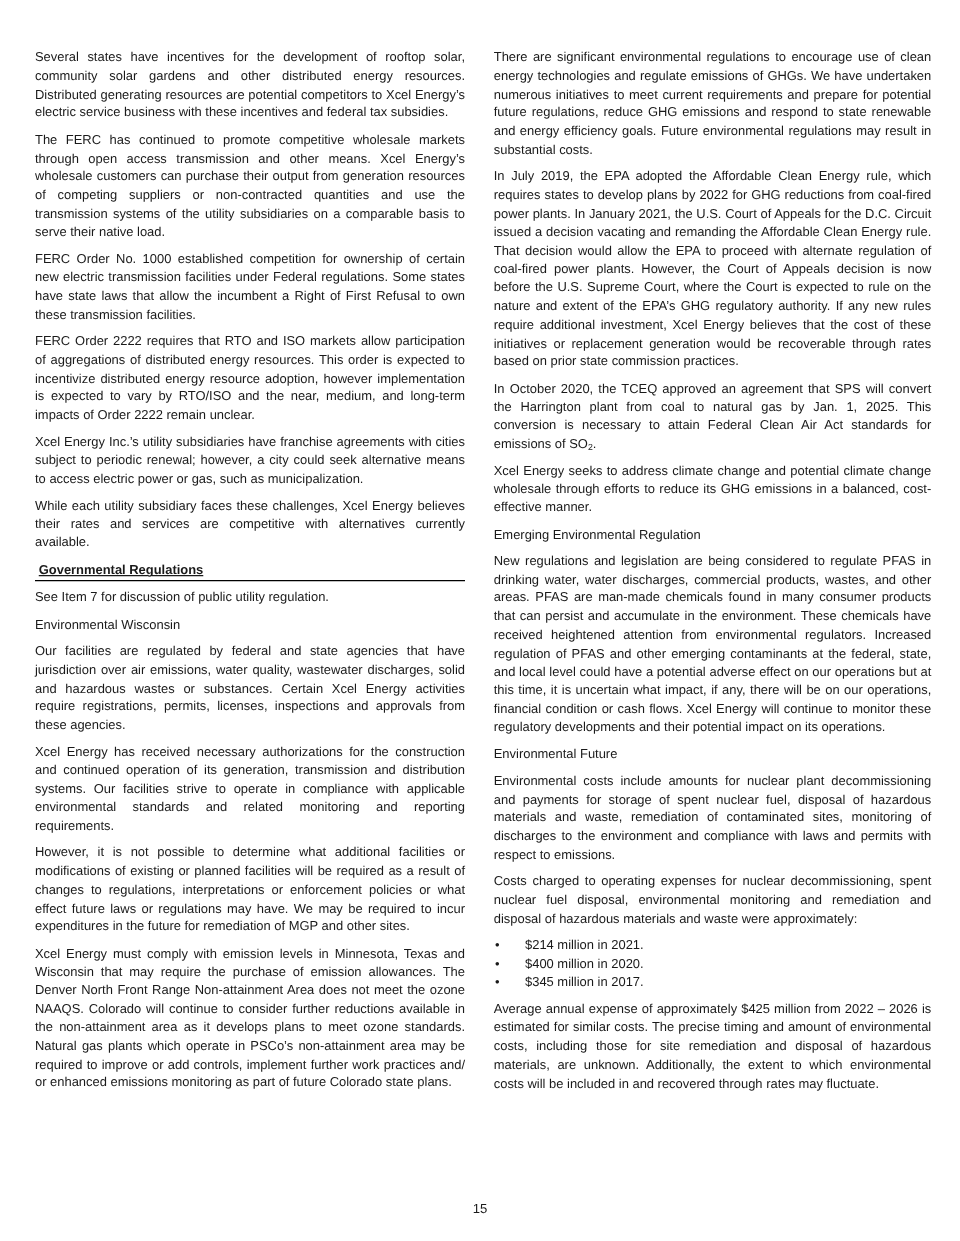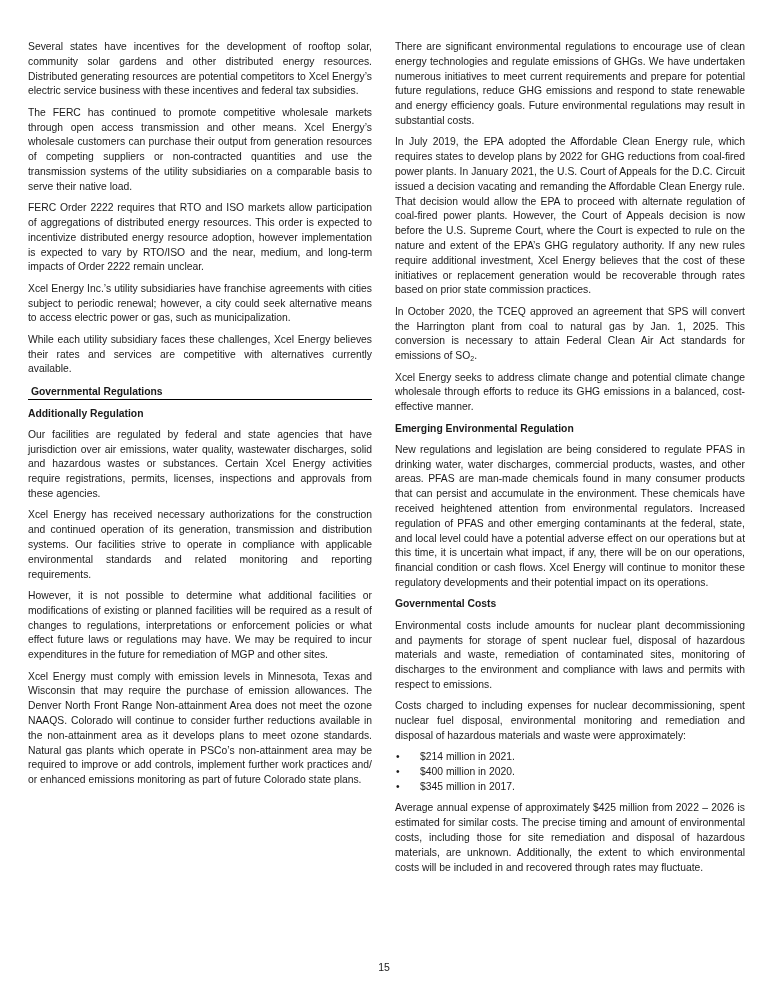--- a/index.html
+++ b/index.html
@@ -6,68 +6,70 @@
   body { width: 768px; height: 993px; position: relative; overflow: hidden; }
   .page {
     position: absolute; left: 0; top: 0; width: 768px; height: 987px;
     font-family: "Liberation Sans", sans-serif; color: #1a1a1a;
     font-size: 10.35px; line-height: 14.8px;
   }
   .col { position: absolute; top: 40px; }
   .col-left { left: 28px; width: 344px; }
   .col-right { left: 395px; width: 350px; }
   p { margin: 0 0 6.6px 0; text-align: justify; }
-  .h-bold { font-weight: bold; margin: 0 0 6.6px 0; }
+  .h-bold { font-weight: normal; margin: 0 0 6.6px 0; }
   .section-header {
     font-weight: bold; border-bottom: 1.4px solid #000;
-    padding-left: 3px; margin: 0 0 6.8px 0; line-height: 15px;
+    padding-left: 3px; margin: 0 0 6.8px 0; line-height: 15px; text-decoration: underline;
   }
   ul.bullets { list-style: none; margin: 0 0 6.6px 0; padding: 0; }
   ul.bullets li { position: relative; padding-left: 25px; line-height: 14.8px; }
   ul.bullets li .dot { position: absolute; left: 1px; top: 0; }
   sub { font-size: 7px; line-height: 0; vertical-align: -2px; }
   .page-number {
     position: absolute; top: 960px; left: 0; width: 768px; text-align: center;
     font-size: 10.5px;
   }
 </style>
 </head>
 <body>
 
 <div class="page">
 
   <div class="col col-left">
     <p>Several states have incentives for the development of rooftop solar, community solar gardens and other distributed energy resources. Distributed generating resources are potential competitors to Xcel Energy’s electric service business with these incentives and federal tax subsidies.</p>
     <p>The FERC has continued to promote competitive wholesale markets through open access transmission and other means. Xcel Energy’s wholesale customers can purchase their output from generation resources of competing suppliers or non-contracted quantities and use the transmission systems of the utility subsidiaries on a comparable basis to serve their native load.</p>
+    <p>FERC Order No. 1000 established competition for ownership of certain new electric transmission facilities under Federal regulations. Some states have state laws that allow the incumbent a Right of First Refusal to own these transmission facilities.</p>
     <p>FERC Order 2222 requires that RTO and ISO markets allow participation of aggregations of distributed energy resources. This order is expected to incentivize distributed energy resource adoption, however implementation is expected to vary by RTO/ISO and the near, medium, and long-term impacts of Order 2222 remain unclear.</p>
     <p>Xcel Energy Inc.’s utility subsidiaries have franchise agreements with cities subject to periodic renewal; however, a city could seek alternative means to access electric power or gas, such as municipalization.</p>
     <p>While each utility subsidiary faces these challenges, Xcel Energy believes their rates and services are competitive with alternatives currently available.</p>
 
     <div class="section-header">Governmental Regulations</div>
 
+    <p>See Item 7 for discussion of public utility regulation.</p>
 
-    <div class="h-bold">Additionally Regulation</div>
+    <div class="h-bold">Environmental Wisconsin</div>
     <p>Our facilities are regulated by federal and state agencies that have jurisdiction over air emissions, water quality, wastewater discharges, solid and hazardous wastes or substances. Certain Xcel Energy activities require registrations, permits, licenses, inspections and approvals from these agencies.</p>
     <p>Xcel Energy has received necessary authorizations for the construction and continued operation of its generation, transmission and distribution systems. Our facilities strive to operate in compliance with applicable environmental standards and related monitoring and reporting requirements.</p>
     <p>However, it is not possible to determine what additional facilities or modifications of existing or planned facilities will be required as a result of changes to regulations, interpretations or enforcement policies or what effect future laws or regulations may have. We may be required to incur expenditures in the future for remediation of MGP and other sites.</p>
     <p>Xcel Energy must comply with emission levels in Minnesota, Texas and Wisconsin that may require the purchase of emission allowances. The Denver North Front Range Non-attainment Area does not meet the ozone NAAQS. Colorado will continue to consider further reductions available in the non-attainment area as it develops plans to meet ozone standards. Natural gas plants which operate in PSCo’s non-attainment area may be required to improve or add controls, implement further work practices and/ or enhanced emissions monitoring as part of future Colorado state plans.</p>
   </div>
 
   <div class="col col-right">
     <p>There are significant environmental regulations to encourage use of clean energy technologies and regulate emissions of GHGs. We have undertaken numerous initiatives to meet current requirements and prepare for potential future regulations, reduce GHG emissions and respond to state renewable and energy efficiency goals. Future environmental regulations may result in substantial costs.</p>
     <p>In July 2019, the EPA adopted the Affordable Clean Energy rule, which requires states to develop plans by 2022 for GHG reductions from coal-fired power plants. In January 2021, the U.S. Court of Appeals for the D.C. Circuit issued a decision vacating and remanding the Affordable Clean Energy rule. That decision would allow the EPA to proceed with alternate regulation of coal-fired power plants. However, the Court of Appeals decision is now before the U.S. Supreme Court, where the Court is expected to rule on the nature and extent of the EPA’s GHG regulatory authority. If any new rules require additional investment, Xcel Energy believes that the cost of these initiatives or replacement generation would be recoverable through rates based on prior state commission practices.</p>
     <p><span>In October 2020, the TCEQ approved an agreement that SPS will convert the Harrington plant from coal to natural gas by Jan. 1, 2025. This conversion is necessary to attain Federal Clean Air Act standards for emissions of SO</span><sub>2</sub><span>.</span></p>
     <p>Xcel Energy seeks to address climate change and potential climate change wholesale through efforts to reduce its GHG emissions in a balanced, cost-effective manner.</p>
 
     <div class="h-bold">Emerging Environmental Regulation</div>
     <p>New regulations and legislation are being considered to regulate PFAS in drinking water, water discharges, commercial products, wastes, and other areas. PFAS are man-made chemicals found in many consumer products that can persist and accumulate in the environment. These chemicals have received heightened attention from environmental regulators. Increased regulation of PFAS and other emerging contaminants at the federal, state, and local level could have a potential adverse effect on our operations but at this time, it is uncertain what impact, if any, there will be on our operations, financial condition or cash flows. Xcel Energy will continue to monitor these regulatory developments and their potential impact on its operations.</p>
 
-    <div class="h-bold">Governmental Costs</div>
+    <div class="h-bold">Environmental Future</div>
     <p>Environmental costs include amounts for nuclear plant decommissioning and payments for storage of spent nuclear fuel, disposal of hazardous materials and waste, remediation of contaminated sites, monitoring of discharges to the environment and compliance with laws and permits with respect to emissions.</p>
-    <p>Costs charged to including expenses for nuclear decommissioning, spent nuclear fuel disposal, environmental monitoring and remediation and disposal of hazardous materials and waste were approximately:</p>
+    <p>Costs charged to operating expenses for nuclear decommissioning, spent nuclear fuel disposal, environmental monitoring and remediation and disposal of hazardous materials and waste were approximately:</p>
 
     <ul class="bullets">
       <li><span class="dot">•</span><span>$214 million in 2021.</span></li>
       <li><span class="dot">•</span><span>$400 million in 2020.</span></li>
       <li><span class="dot">•</span><span>$345 million in 2017.</span></li>
     </ul>
 
     <p>Average annual expense of approximately $425 million from 2022 – 2026 is estimated for similar costs. The precise timing and amount of environmental costs, including those for site remediation and disposal of hazardous materials, are unknown. Additionally, the extent to which environmental costs will be included in and recovered through rates may fluctuate.</p>
   </div>
 

